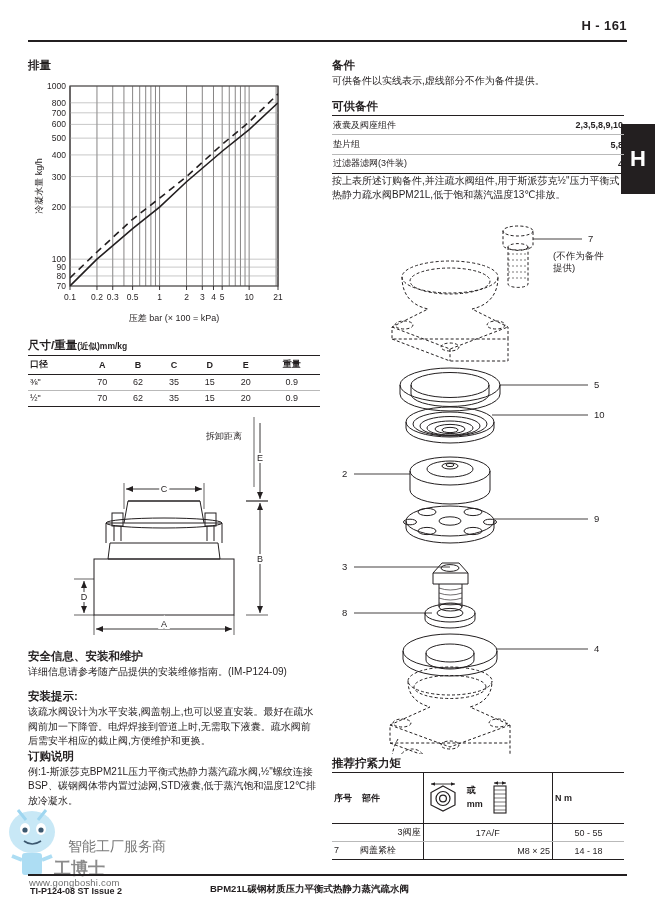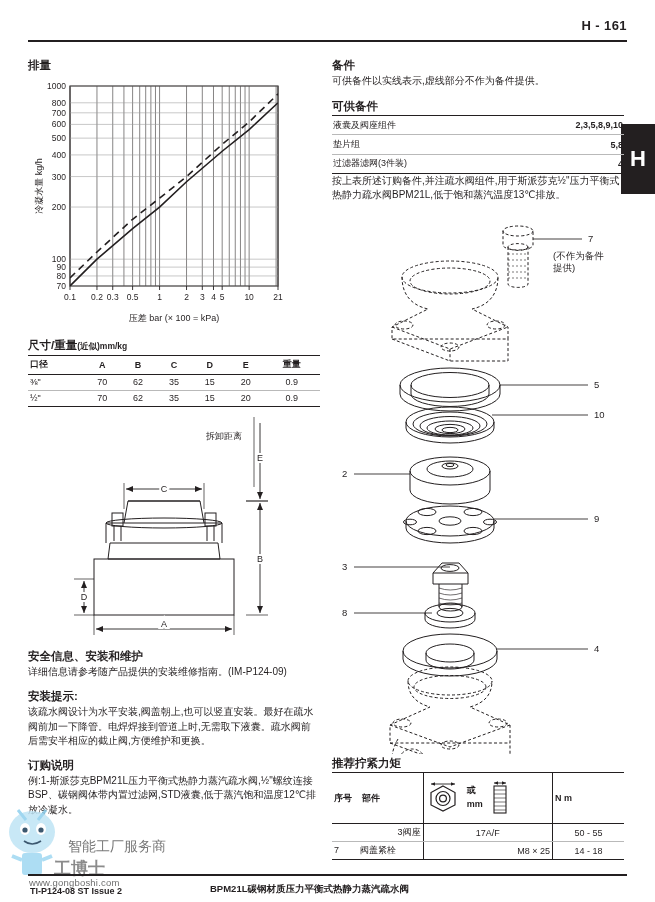--- a/index.html
+++ b/index.html
@@ -296,21 +296,21 @@
       <h2 class="h-sec">安全信息、安装和维护</h2>
       <p class="p-body">详细信息请参考随产品提供的安装维修指南。(IM-P124-09)</p>
     </div>
 
     <div style="margin-top:9px;">
       <h2 class="h-sec">安装提示:</h2>
       <p class="p-body">该疏水阀设计为水平安装,阀盖朝上,也可以竖直安装。最好在疏水阀前加一下降管。电焊焊接到管道上时,无需取下液囊。疏水阀前后需安半相应的截止阀,方便维护和更换。</p>
     </div>
 
 
-    <div style="margin-top:9px;">
+    <div style="">
       <h2 class="h-sec">订购说明</h2>
       <p class="p-body">例:1-斯派莎克BPM21L压力平衡式热静力蒸汽疏水阀,½"螺纹连接BSP、碳钢阀体带内置过滤网,STD液囊,低于蒸汽饱和温度12℃排放冷凝水。</p>
     </div>
   </div>
 
   <div id="col-right">
 
     <h2 class="h-sec">备件</h2>
     <p class="p-body">可供备件以实线表示,虚线部分不作为备件提供。</p>
 

